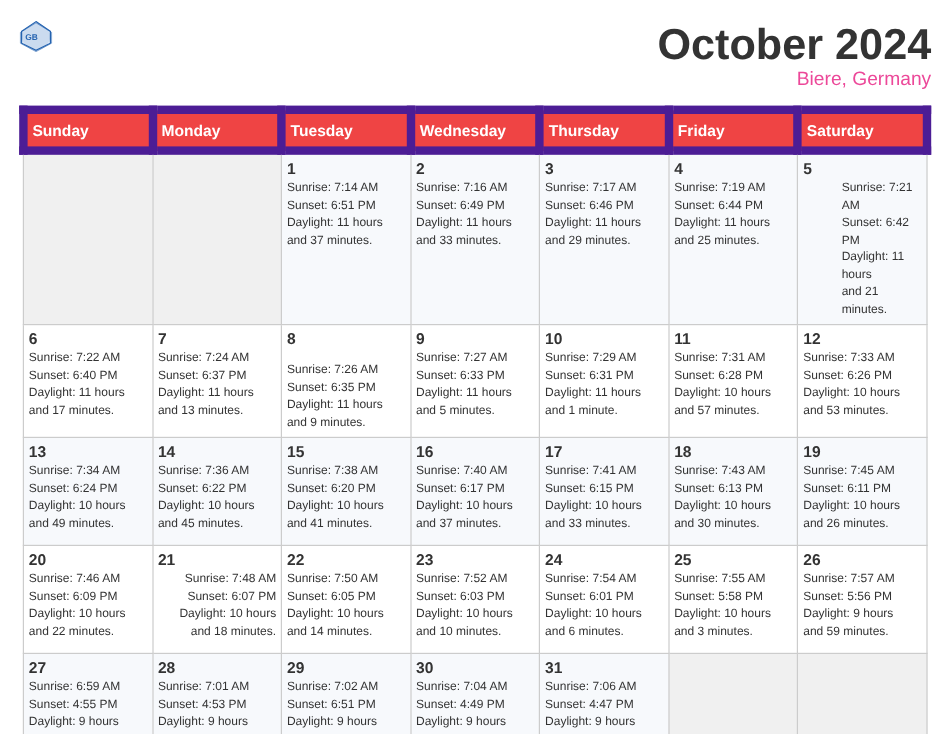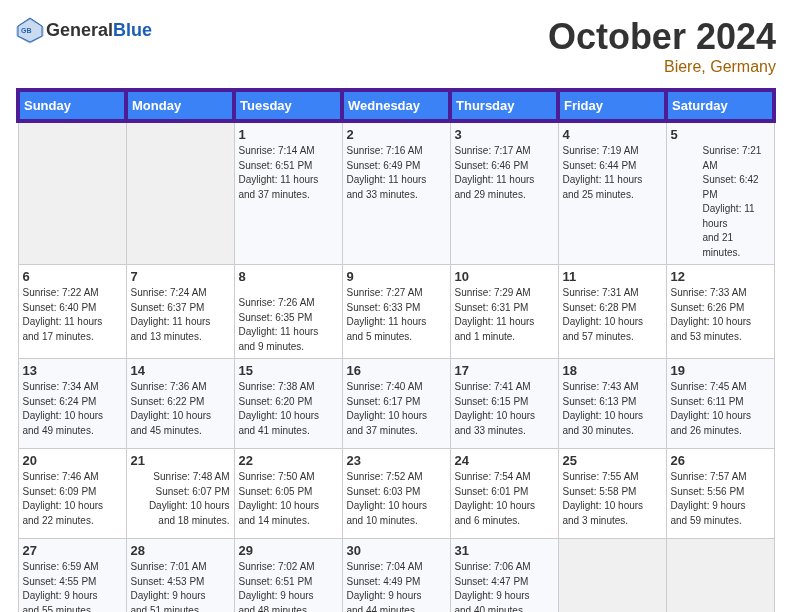--- a/index.html
+++ b/index.html
@@ -38,34 +38,34 @@
     .title-area {
       text-align: right;
     }
     .month-title {
       font-size: 36px;
       font-weight: bold;
       color: #333;
     }
     .location-title {
       font-size: 16px;
-      color: #a16207;
+      color: #ec4899;
     }
     table {
       width: 100%;
       border-collapse: collapse;
       table-layout: fixed;
     }
     thead th {
-      background-color: #3b82f6;
+      background-color: #ef4444;
       color: #fff;
       font-size: 13px;
       font-weight: bold;
       padding: 6px 4px;
-      border: 4px solid #4c1d95;
+      border: 7px solid #4c1d95;
       text-align: left;
     }
     tbody td {
       border: 1px solid #ccc;
       vertical-align: top;
       padding: 4px 4px;
       font-size: 10.5px;
       color: #333;
       min-height: 70px;
       height: 90px;
@@ -97,23 +97,20 @@
 
 <div class="header-area">
   <div class="logo">
     <svg class="logo-icon" viewBox="0 0 28 28">
       <rect x="0" y="0" width="28" height="28" fill="white"></rect>
       <path d="M14 2 L26 10 L26 20 L14 26 L2 20 L2 10 Z" fill="#e8f0fb" stroke="#2563b0" stroke-width="1"></path>
       <path d="M14 2 C 20 6, 26 8, 26 14 C 26 20, 20 26, 14 26 C 8 26, 2 20, 2 14 C 2 8, 8 6, 14 2Z" fill="#2563b0" opacity="0.15"></path>
       <polygon points="14,3 27,11 27,20 14,27 1,20 1,11" fill="none" stroke="#2563b0" stroke-width="0.5"></polygon>
       <text x="5" y="17" font-size="7" font-weight="bold" fill="#2563b0">GB</text>
     </svg>
-    <div>
-      <span class="logo-text-general">General</span><span class="logo-text-blue">Blue</span>
-    </div>
   </div>
   <div class="title-area">
     <div class="month-title">October 2024</div>
     <div class="location-title">Biere, Germany</div>
   </div>
 </div>
 
 <table>
   <thead>
     <tr>

